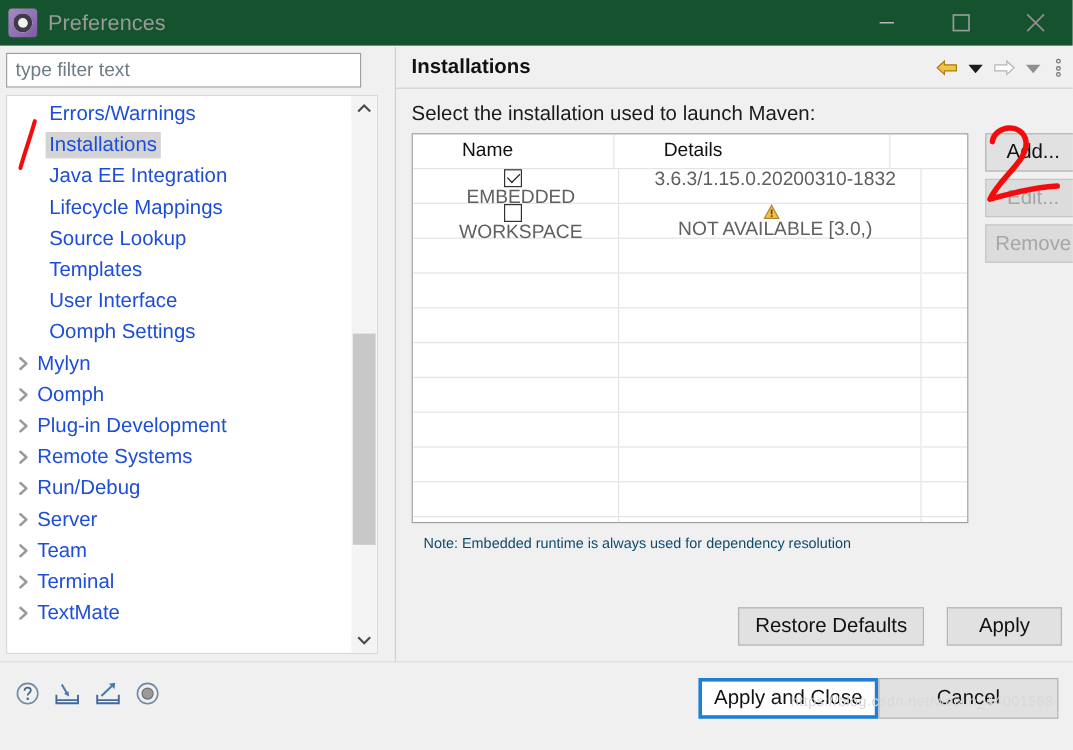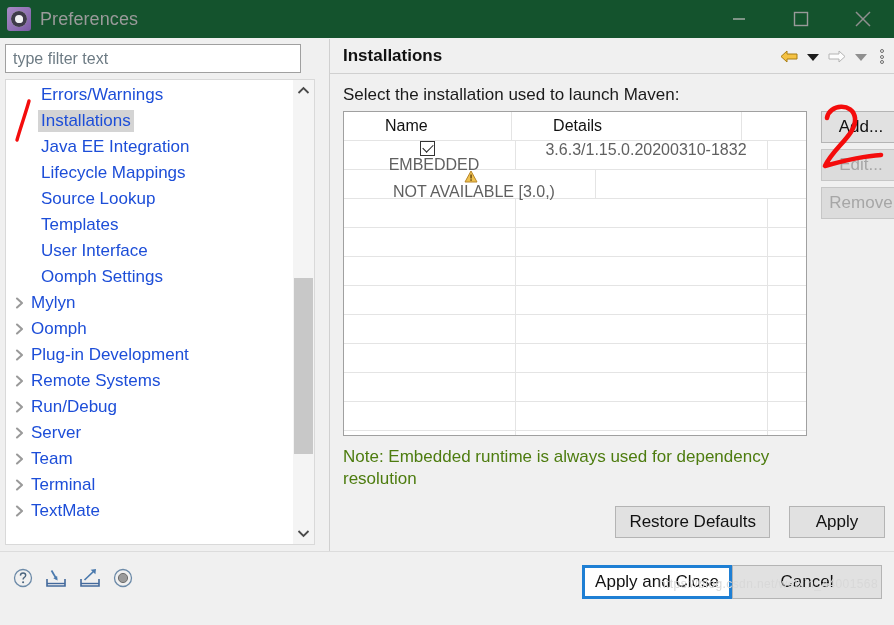--- a/index.html
+++ b/index.html
@@ -185,22 +185,22 @@
   .sbtn {
     width: 80px; height: 32px;
     background: #e1e1e1; border: 1px solid #b4b4b4;
     font-family: "Liberation Sans", sans-serif;
     font-size: 17px; color: #111;
     display: flex; align-items: center; justify-content: center;
   }
   .sbtn.disabled { color: #a6a6a6; background: #dcdcdc; border-color: #c6c6c6; }
 
   .note {
-    margin: 10px 0 0 13px; width: 430px;
-    font-size: 17px; color: #4d7c0f; line-height: 1.32;
+    margin: 10px 0 0 23px; width: 430px;
+    font-size: 12px; color: #0c4a6e; line-height: 1.32;
   }
 
   .rp-footer {
     position: absolute; right: 9px; bottom: 13px;
     display: flex; gap: 19px;
   }
   .fbtn {
     height: 32px; min-width: 96px; padding: 0 13px;
     background: #e1e1e1; border: 1px solid #b4b4b4;
     font-family: "Liberation Sans", sans-serif;
@@ -448,20 +448,24 @@
               <div class="td c0">
                 <span class="chk on"></span>
                 <span>EMBEDDED</span>
               </div>
               <div class="td c1">
                 <span>3.6.3/1.15.0.20200310-1832</span>
               </div>
               <div class="td c2"></div>
             </div>
             <div class="trow">
+              <div class="td c0">
+                <span class="chk"></span>
+                <span>WORKSPACE</span>
+              </div>
               <div class="td c1">
                 <span class="warn-ico">
                   <svg width="14" height="13" viewBox="0 0 14 13">
                     <polygon points="7,1 13,12 1,12" fill="#efc14e" stroke="#b8862a" stroke-width="1"></polygon>
                     <rect x="6.3" y="4.5" width="1.5" height="4" fill="#6b4a10"></rect>
                     <rect x="6.3" y="9.3" width="1.5" height="1.5" fill="#6b4a10"></rect>
                   </svg>
                 </span>
                 <span>NOT AVAILABLE [3.0,)</span>
               </div>

